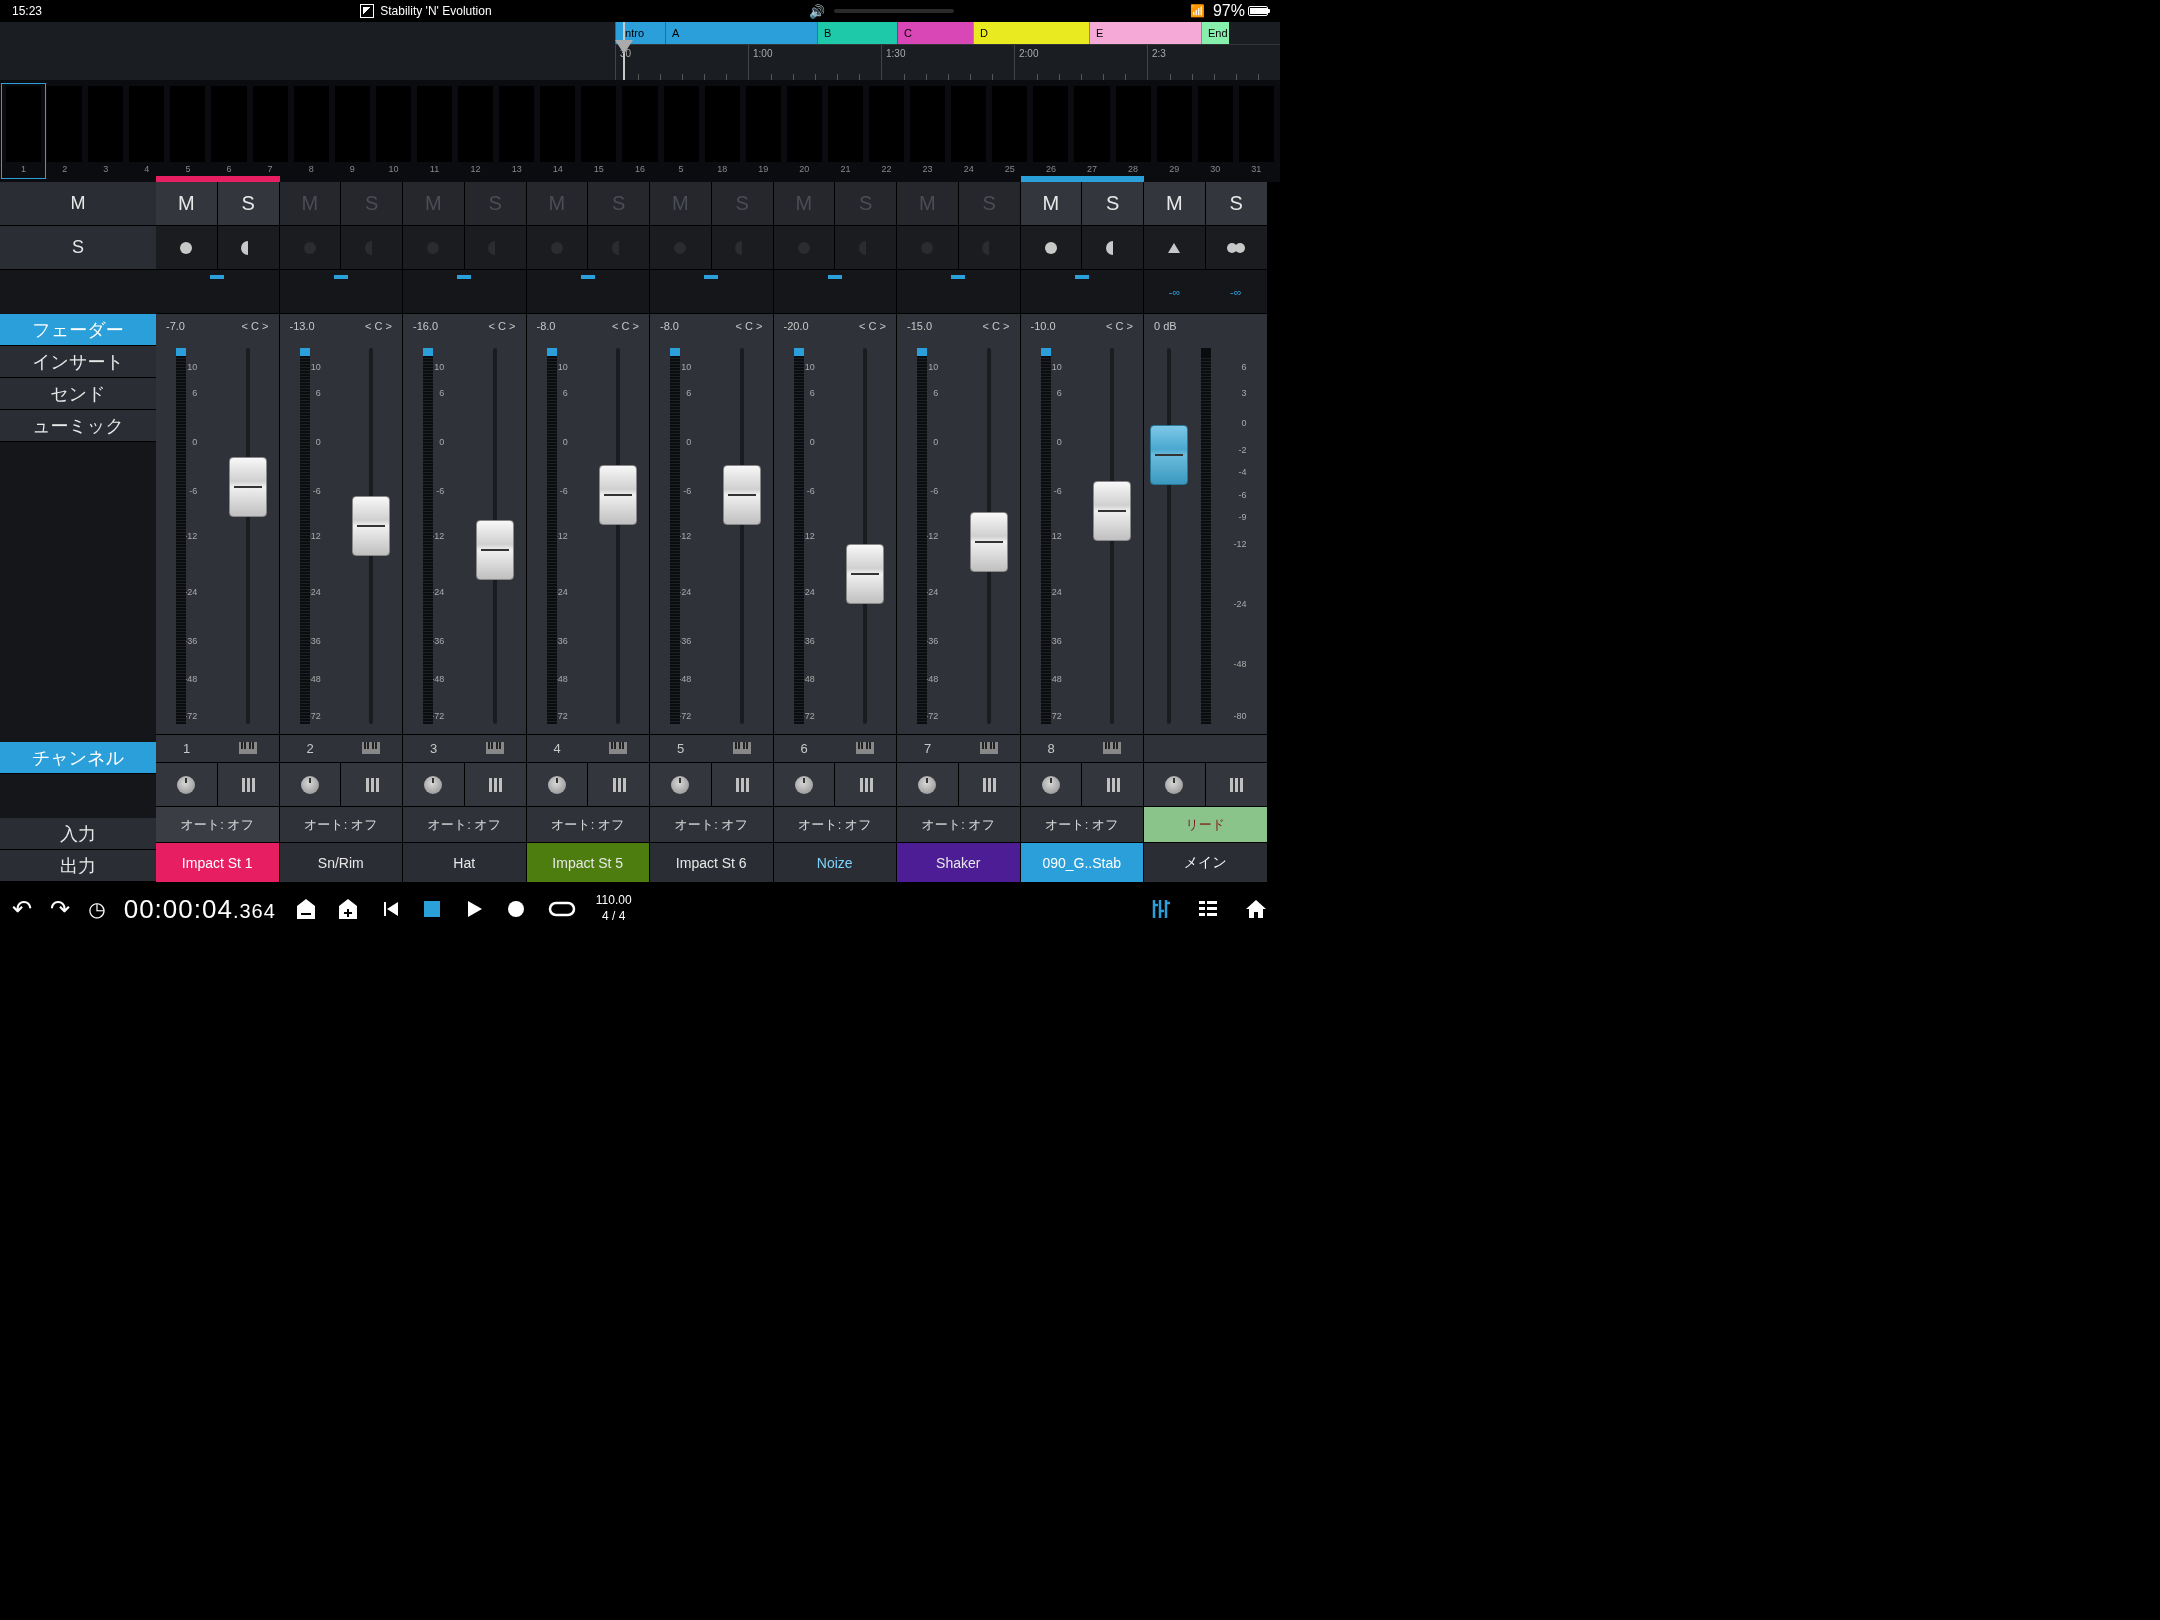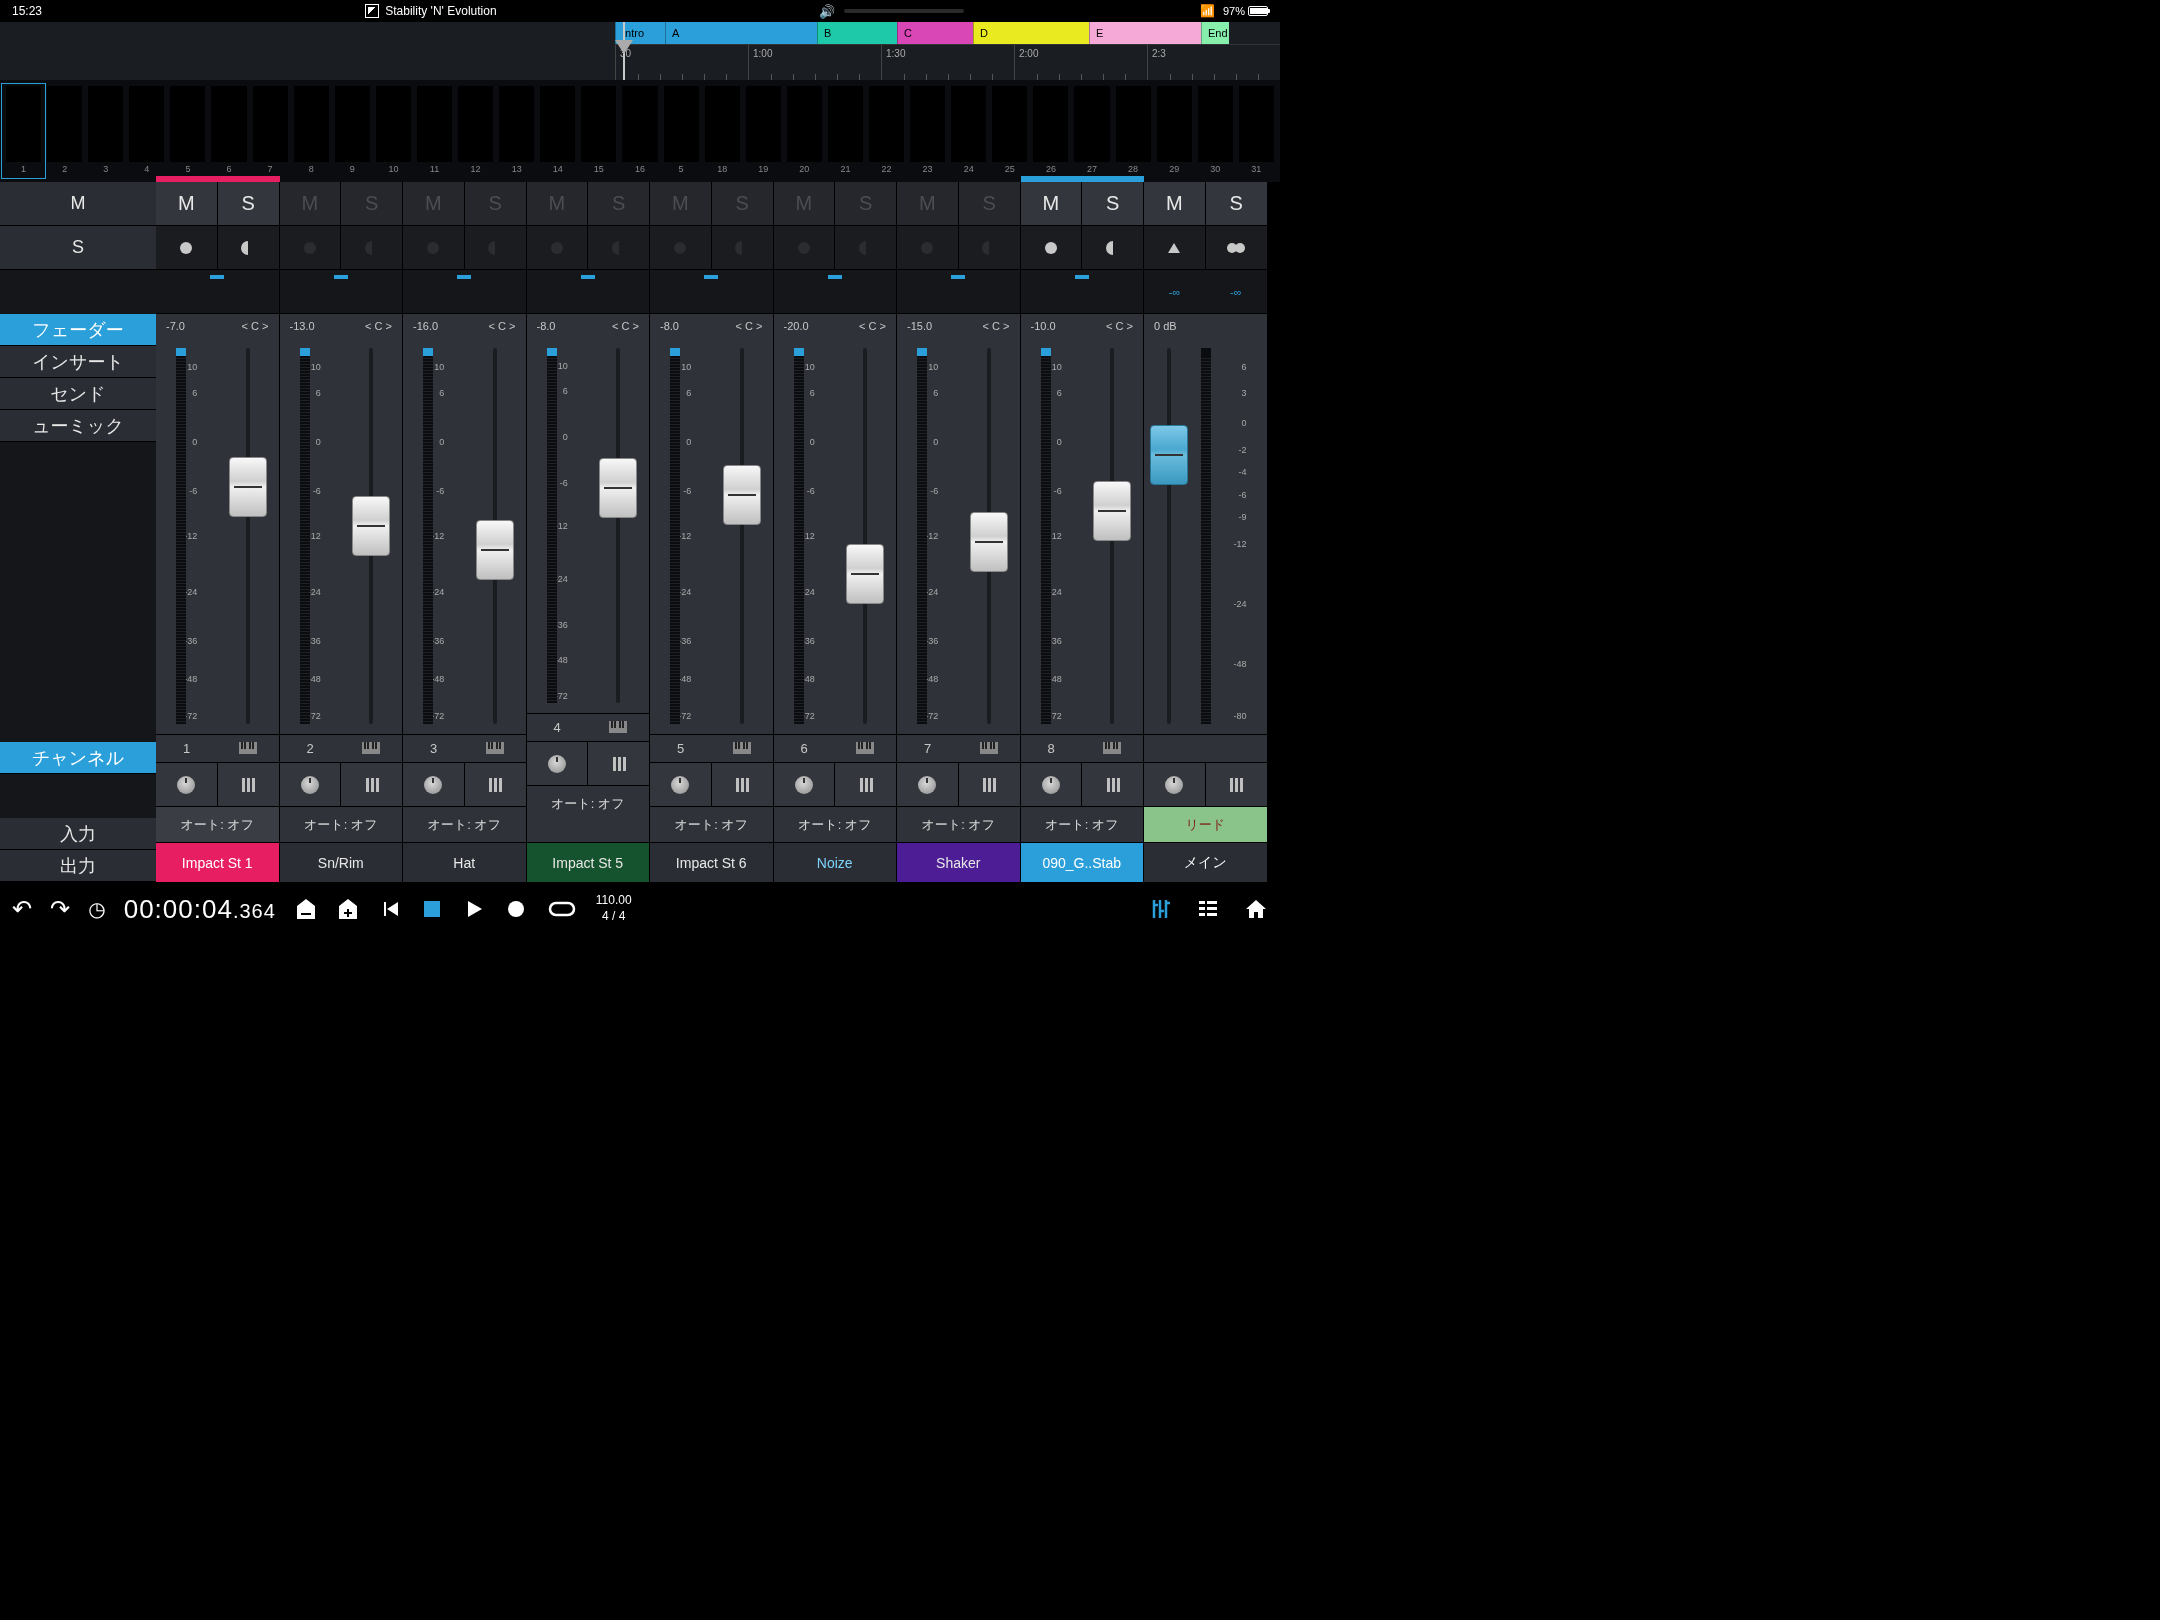--- a/index.html
+++ b/index.html
@@ -8,21 +8,21 @@
 
 .status-bar { height: 22px; background: #000; display: flex; align-items: center; padding: 0 12px; font-size: 12px; }
 .status-bar .time { flex: 0 0 auto; }
 .status-bar .title-wrap { flex: 1; display: flex; justify-content: center; align-items: center; gap: 6px; }
 .status-bar .title-wrap .app-icon { width: 14px; height: 14px; border: 1px solid #fff; display: inline-block; position: relative; }
 .status-bar .title-wrap .app-icon::before { content: ""; position: absolute; left: 2px; top: 2px; right: 2px; bottom: 2px; background: linear-gradient(135deg, #fff 50%, transparent 50%); }
 .status-bar .right-group { display: flex; align-items: center; gap: 8px; }
 .vol-icon { font-size: 13px; }
 .vol-slider { width: 120px; height: 4px; background: #2a2a2a; border-radius: 2px; }
 .wifi { font-size: 12px; }
-.battery { display: flex; align-items: center; gap: 3px; font-size: 11px; }
+.battery { display: flex; align-items: center; gap: 3px; font-size: 16px; }
 .battery-icon { width: 20px; height: 10px; border: 1px solid #fff; border-radius: 2px; position: relative; }
 .battery-icon::after { content: ""; position: absolute; right: -3px; top: 2px; width: 2px; height: 4px; background: #fff; border-radius: 0 1px 1px 0; }
 .battery-icon::before { content: ""; position: absolute; left: 1px; top: 1px; bottom: 1px; width: 95%; background: #fff; }
 
 
 .timeline { height: 58px; background: #1a1d22; display: flex; }
 .timeline-left { width: 615px; }
 .timeline-right { flex: 1; position: relative; }
 .arrangement-row { height: 22px; display: flex; position: relative; }
 .playhead { position: absolute; left: 0; top: 0; bottom: 0; width: 18px; pointer-events: none; }
@@ -642,21 +642,21 @@
           </div>
           <div class="knob-cell">
             <svg width="16" height="14" viewBox="0 0 16 14" fill="#c0c0c0">
               <rect x="2" width="3" height="14"></rect>
               <rect x="7" width="3" height="14"></rect>
               <rect x="12" width="3" height="14"></rect>
             </svg>
           </div>
         </div>
         <div class="auto-row">オート: オフ</div>
-        <div class="name-row" style="background: #14532d; color: rgb(232, 232, 232); margin-top: 21px;">Impact St 5</div>
+        <div class="name-row" style="background: #4d7c0f; color: rgb(232, 232, 232);">Impact St 5</div>
       </div>
       <div class="ch">
         <div class="ms-row">
           <div class="ms-cell dim">M</div>
           <div class="ms-cell dim">S</div>
         </div>
         <div class="rec-row">
           <div class="rec-cell dim">
             <div class="rec-dot"></div>
           </div>

